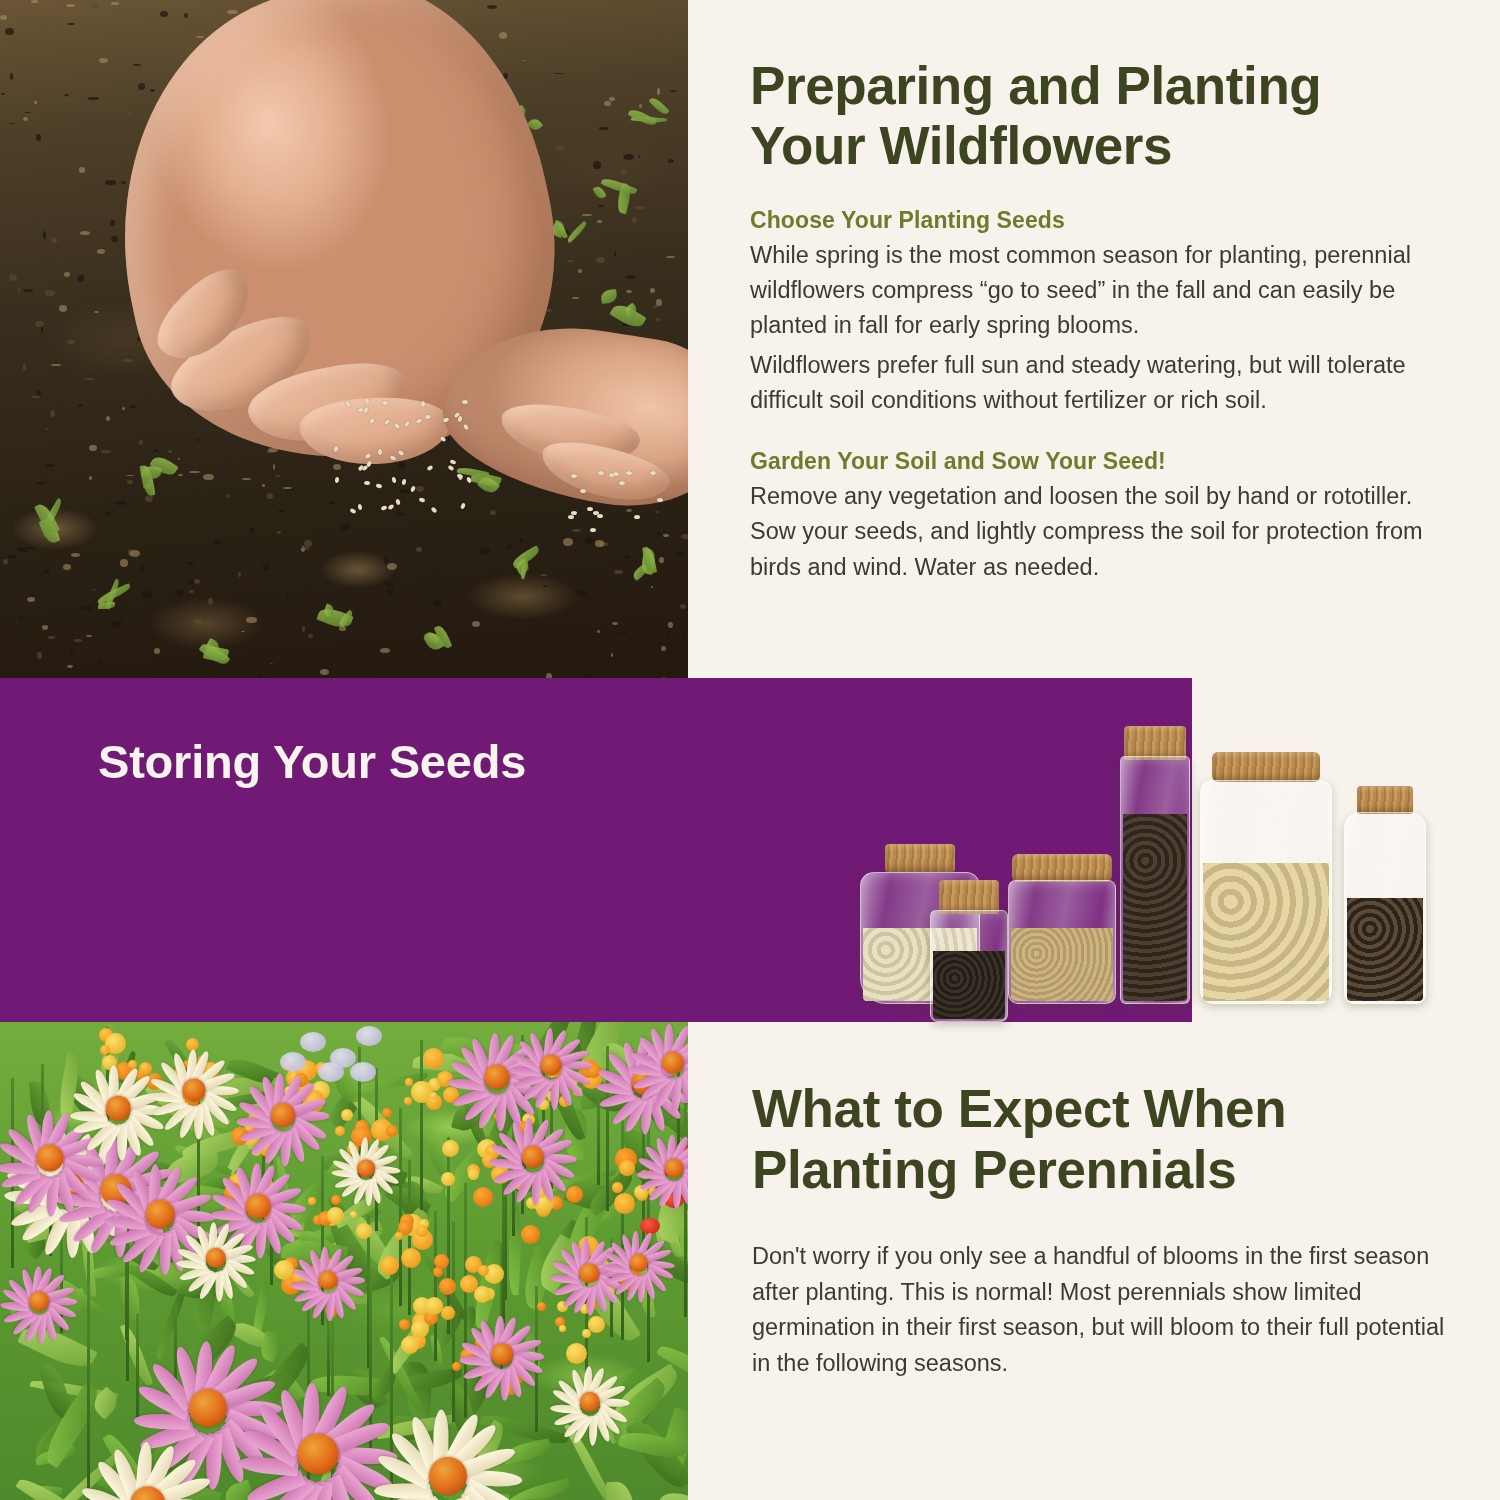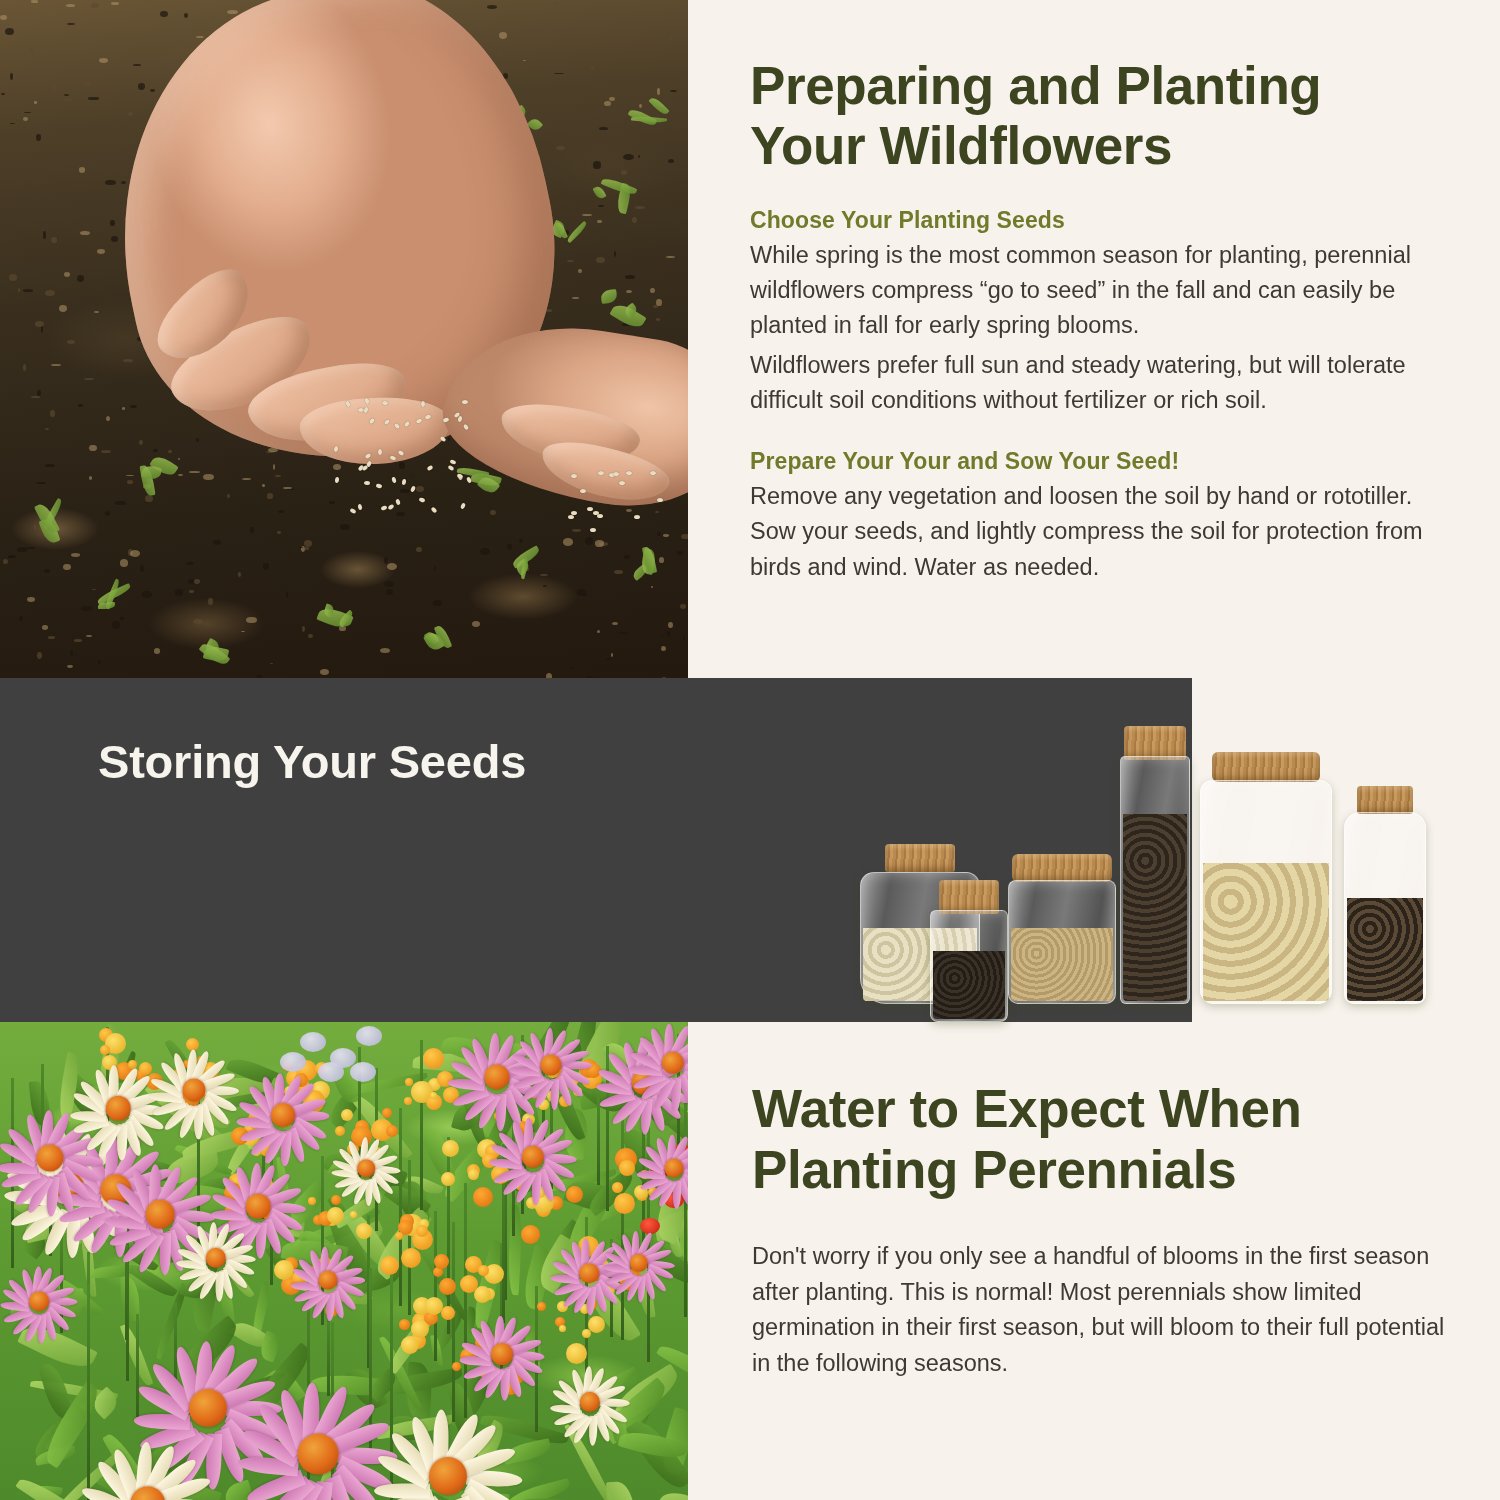--- a/index.html
+++ b/index.html
@@ -81,21 +81,21 @@
     color:#6f7a2a; letter-spacing:.1px;
   }
   .body {
     margin-top:4px; font-size:23.5px; line-height:1.50; color:#3d3a36;
     max-width:700px;
   }
 
   
   .sec2 {
     position:absolute; left:0; top:678px; width:1192px; height:344px;
-    background:#404040;
+    background:#701a75;
   }
   .sec2-text { position:absolute; left:98px; top:58px; width:660px; }
   .h2 {
     font-size:47px; font-weight:bold; color:#f6f4ec; line-height:1.1;
     letter-spacing:-.2px;
   }
   .sec2-body {
     margin-top:26px; font-size:23.5px; line-height:1.52; color:#f1f2e0;
     max-width:640px;
   }
@@ -746,21 +746,21 @@
       <div>
         <div class="sub">Choose Your Planting Seeds</div>
         <div class="body">While spring is the most common season for planting, perennial wildflowers compress “go to seed” in the fall and can easily be planted in fall for early spring blooms.</div>
       </div>
 
       <div>
         <div class="body">Wildflowers prefer full sun and steady watering, but will tolerate difficult soil conditions without fertilizer or rich soil.</div>
       </div>
 
       <div>
-        <div class="sub">Prepare Your Your and Sow Your Seed!</div>
+        <div class="sub">Garden Your Soil and Sow Your Seed!</div>
         <div class="body">Remove any vegetation and loosen the soil by hand or rototiller. Sow your seeds, and lightly compress the soil for protection from birds and wind. Water as needed.</div>
       </div>
     </div>
   </div>
 
   <div class="sec2">
     <div class="sec2-text">
       <div class="h2">Storing Your Seeds</div>
     </div>
 
@@ -2999,18 +2999,18 @@
         background:linear-gradient(180deg,#fdf6e0,#e6dcb6);border-radius:0 50% 50% 0;
         transform-origin:0 50%;transform:rotate(340.8deg) translate(8.3px,-50%);
         box-shadow:0 1px 2px rgba(40,20,50,.18);"></i>
             </div>
             <div class="center" style="width:17.7px;height:17.7px;"></div>
           </div>
         </div>
     </div>
 
     <div class="sec3-text">
-      <div class="h3">Water to Expect When Planting Perennials</div>
+      <div class="h3">What to Expect When Planting Perennials</div>
       <div class="sec3-body">Don't worry if you only see a handful of blooms in the first season after planting. This is normal! Most perennials show limited germination in their first season, but will bloom to their full potential in the following seasons.</div>
     </div>
   </div>
 
 </div>
 
 </body></html>

